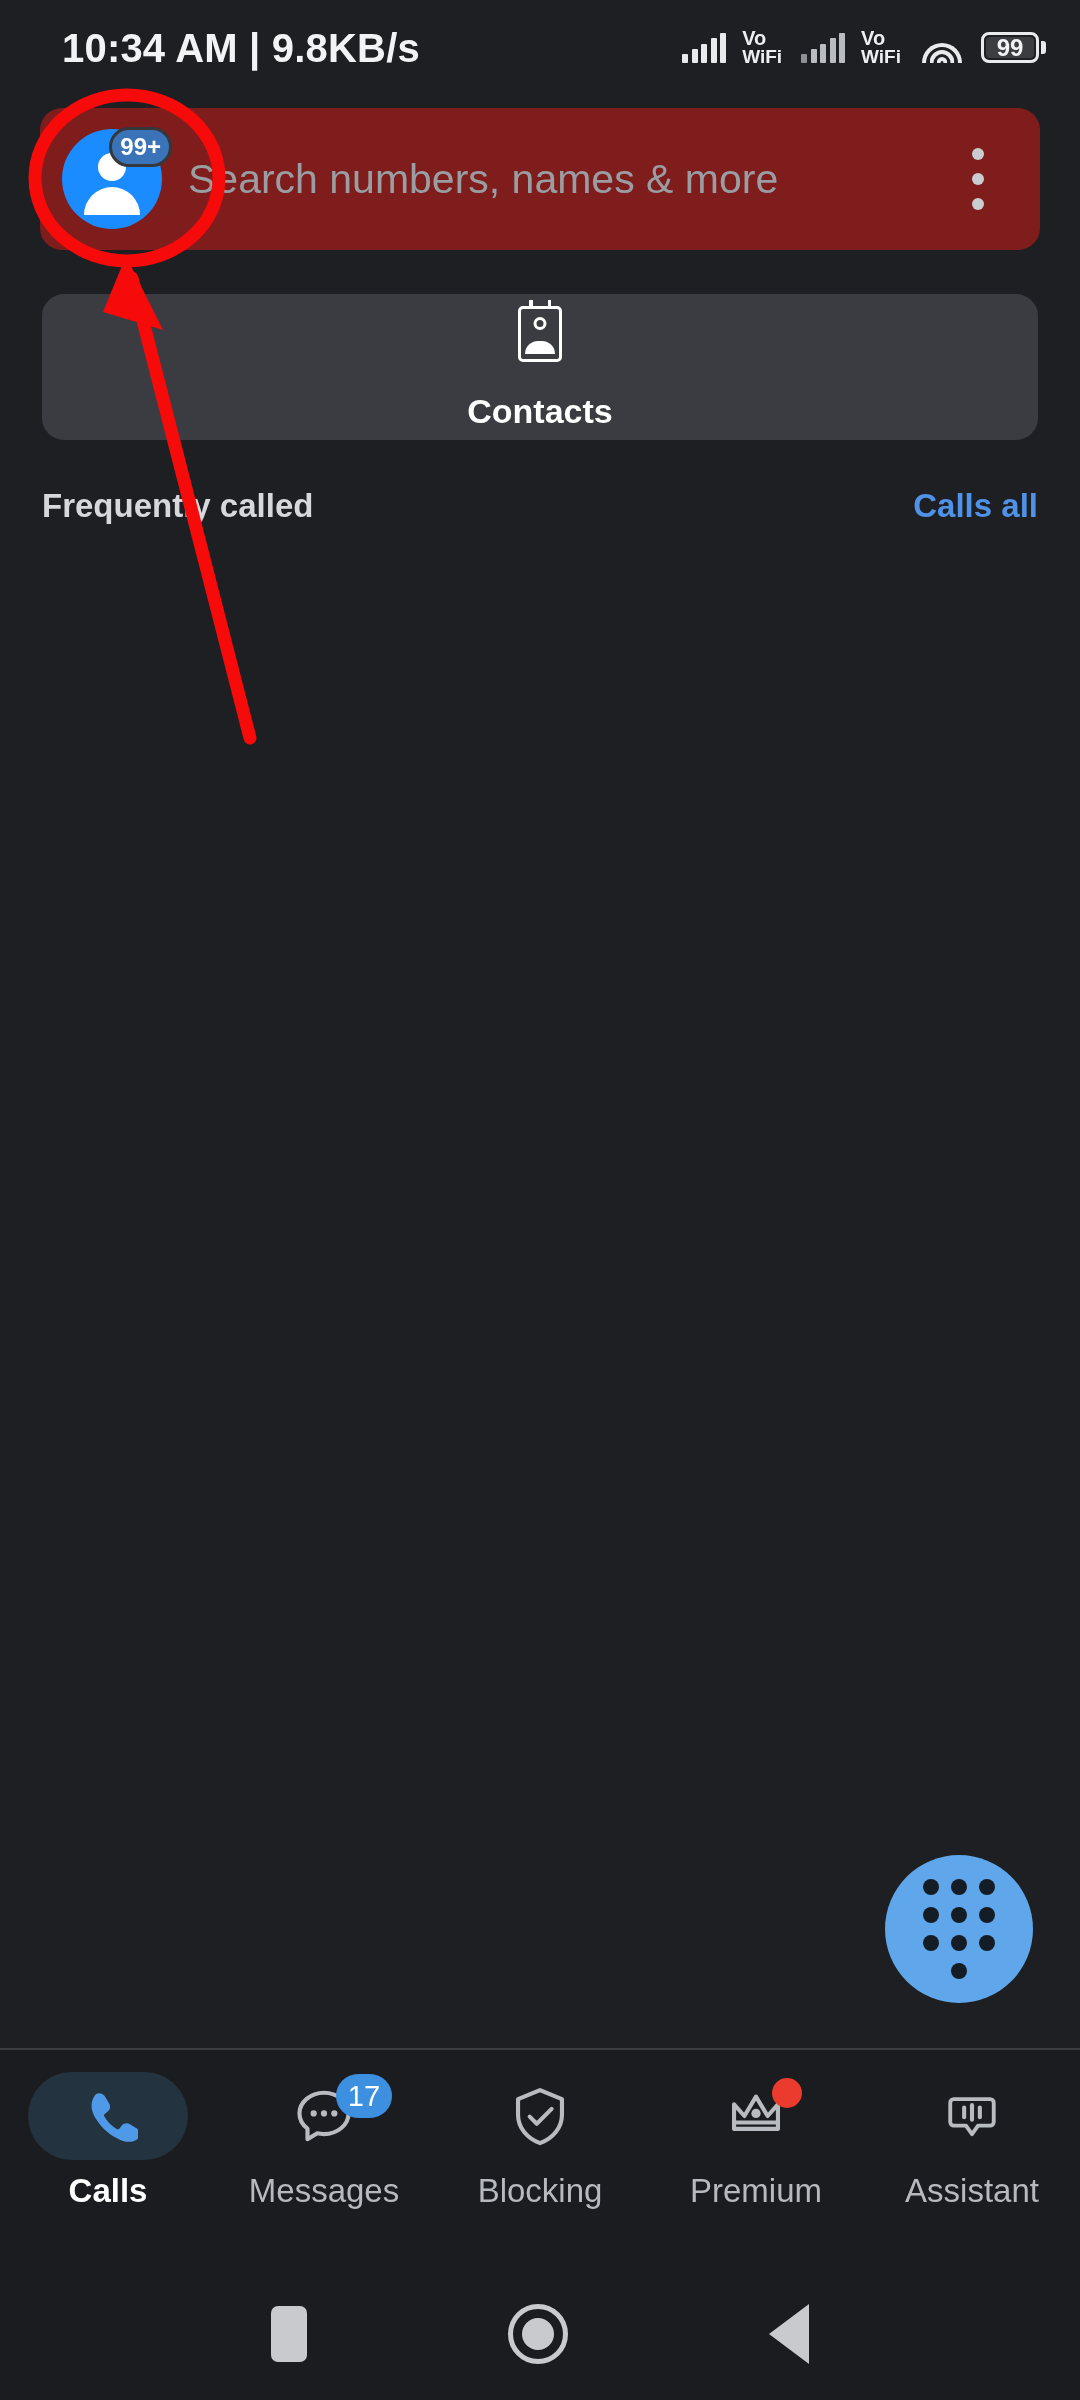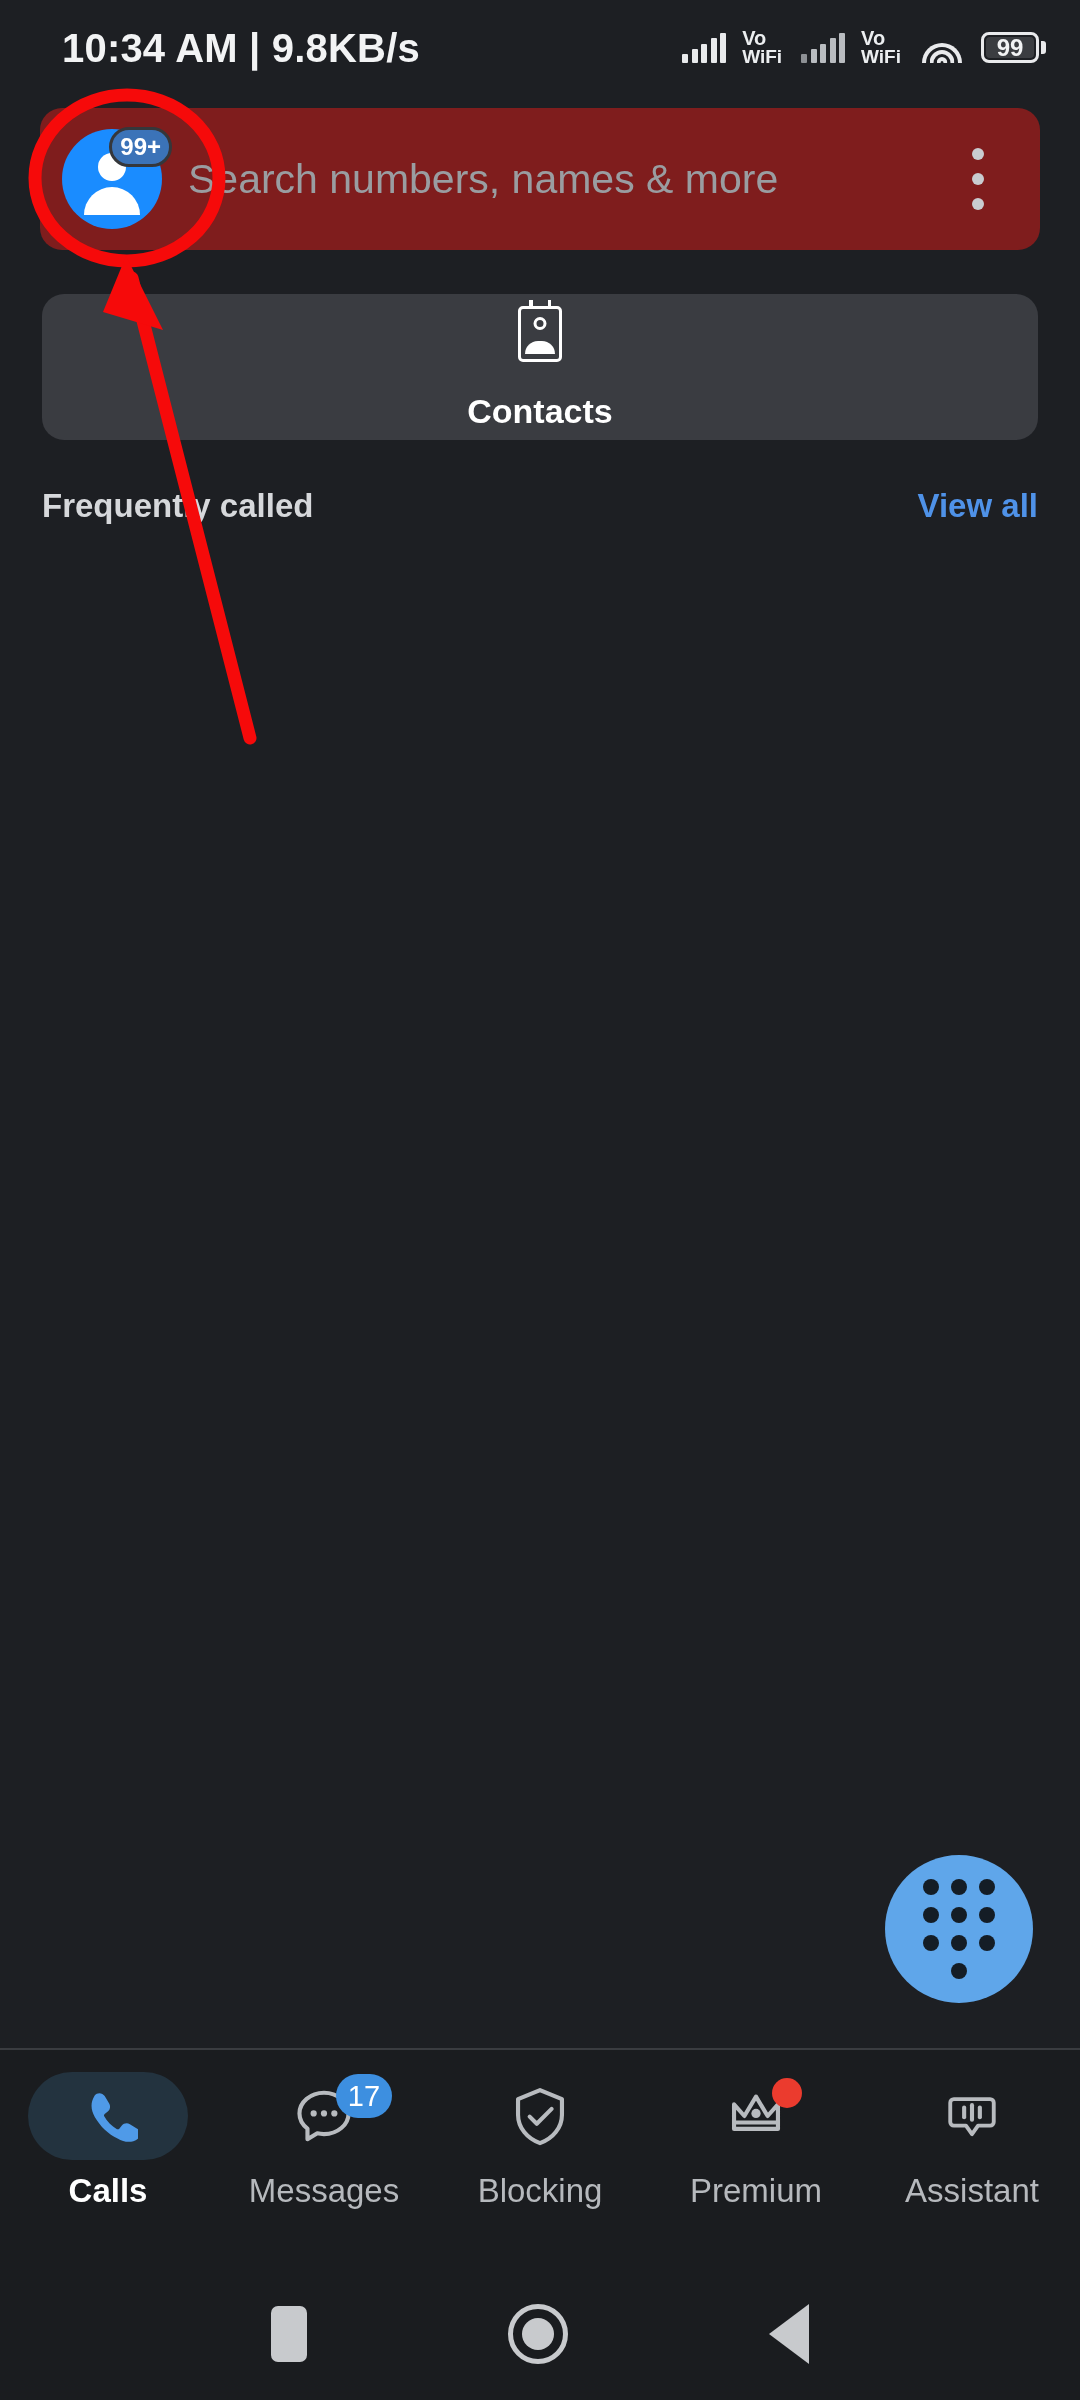--- a/index.html
+++ b/index.html
@@ -333,21 +333,21 @@
         </div>
       </div>
       <div class="qlabel">Contacts</div>
     </div>
 
 
   </div>
 
   <div id="freq-row">
     <div id="freq-title">Frequently called</div>
-    <div id="freq-viewall">View all</div>
+    <div id="freq-viewall">Calls all</div>
   </div>
 
   <div id="fab">
     <div id="dialpad-grid">
       <i></i>
         <i></i>
         <i></i>
       <i></i>
         <i></i>
         <i></i>

